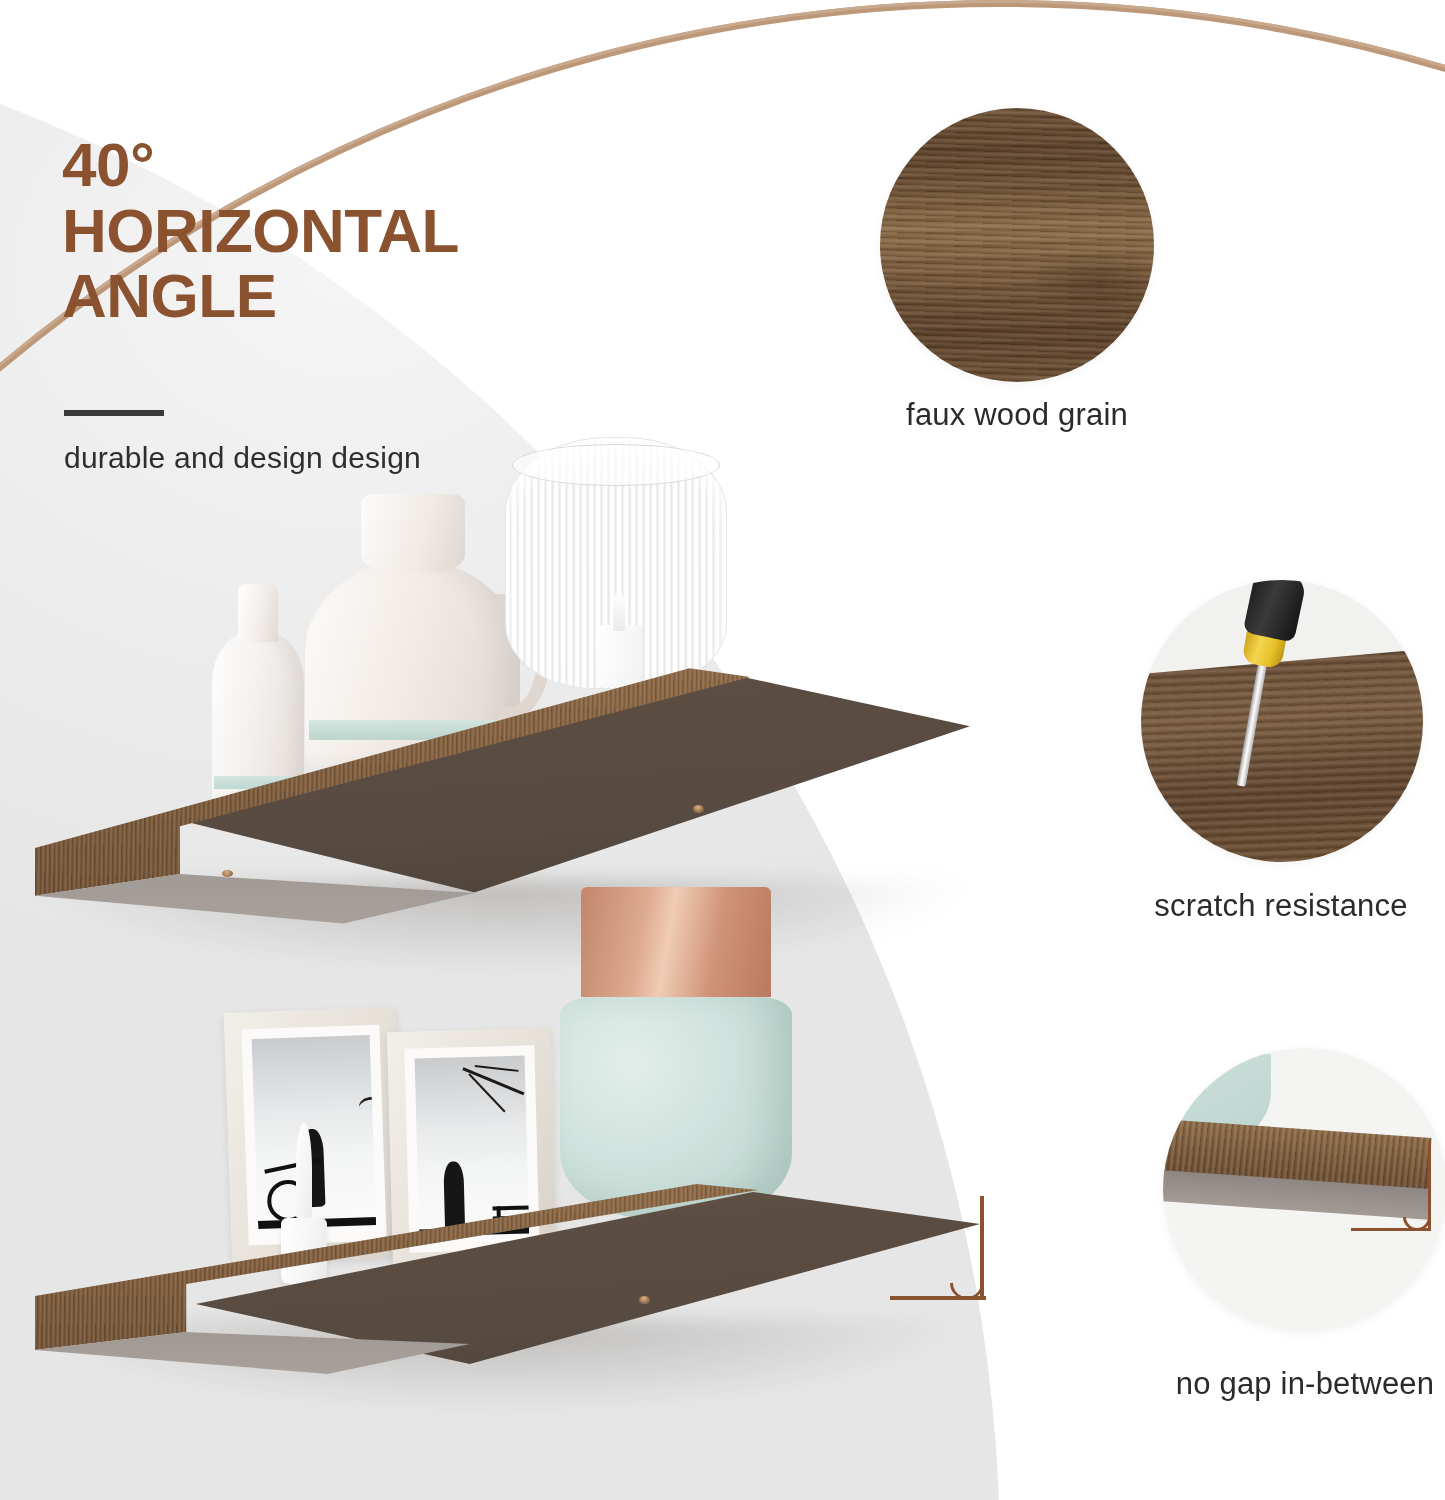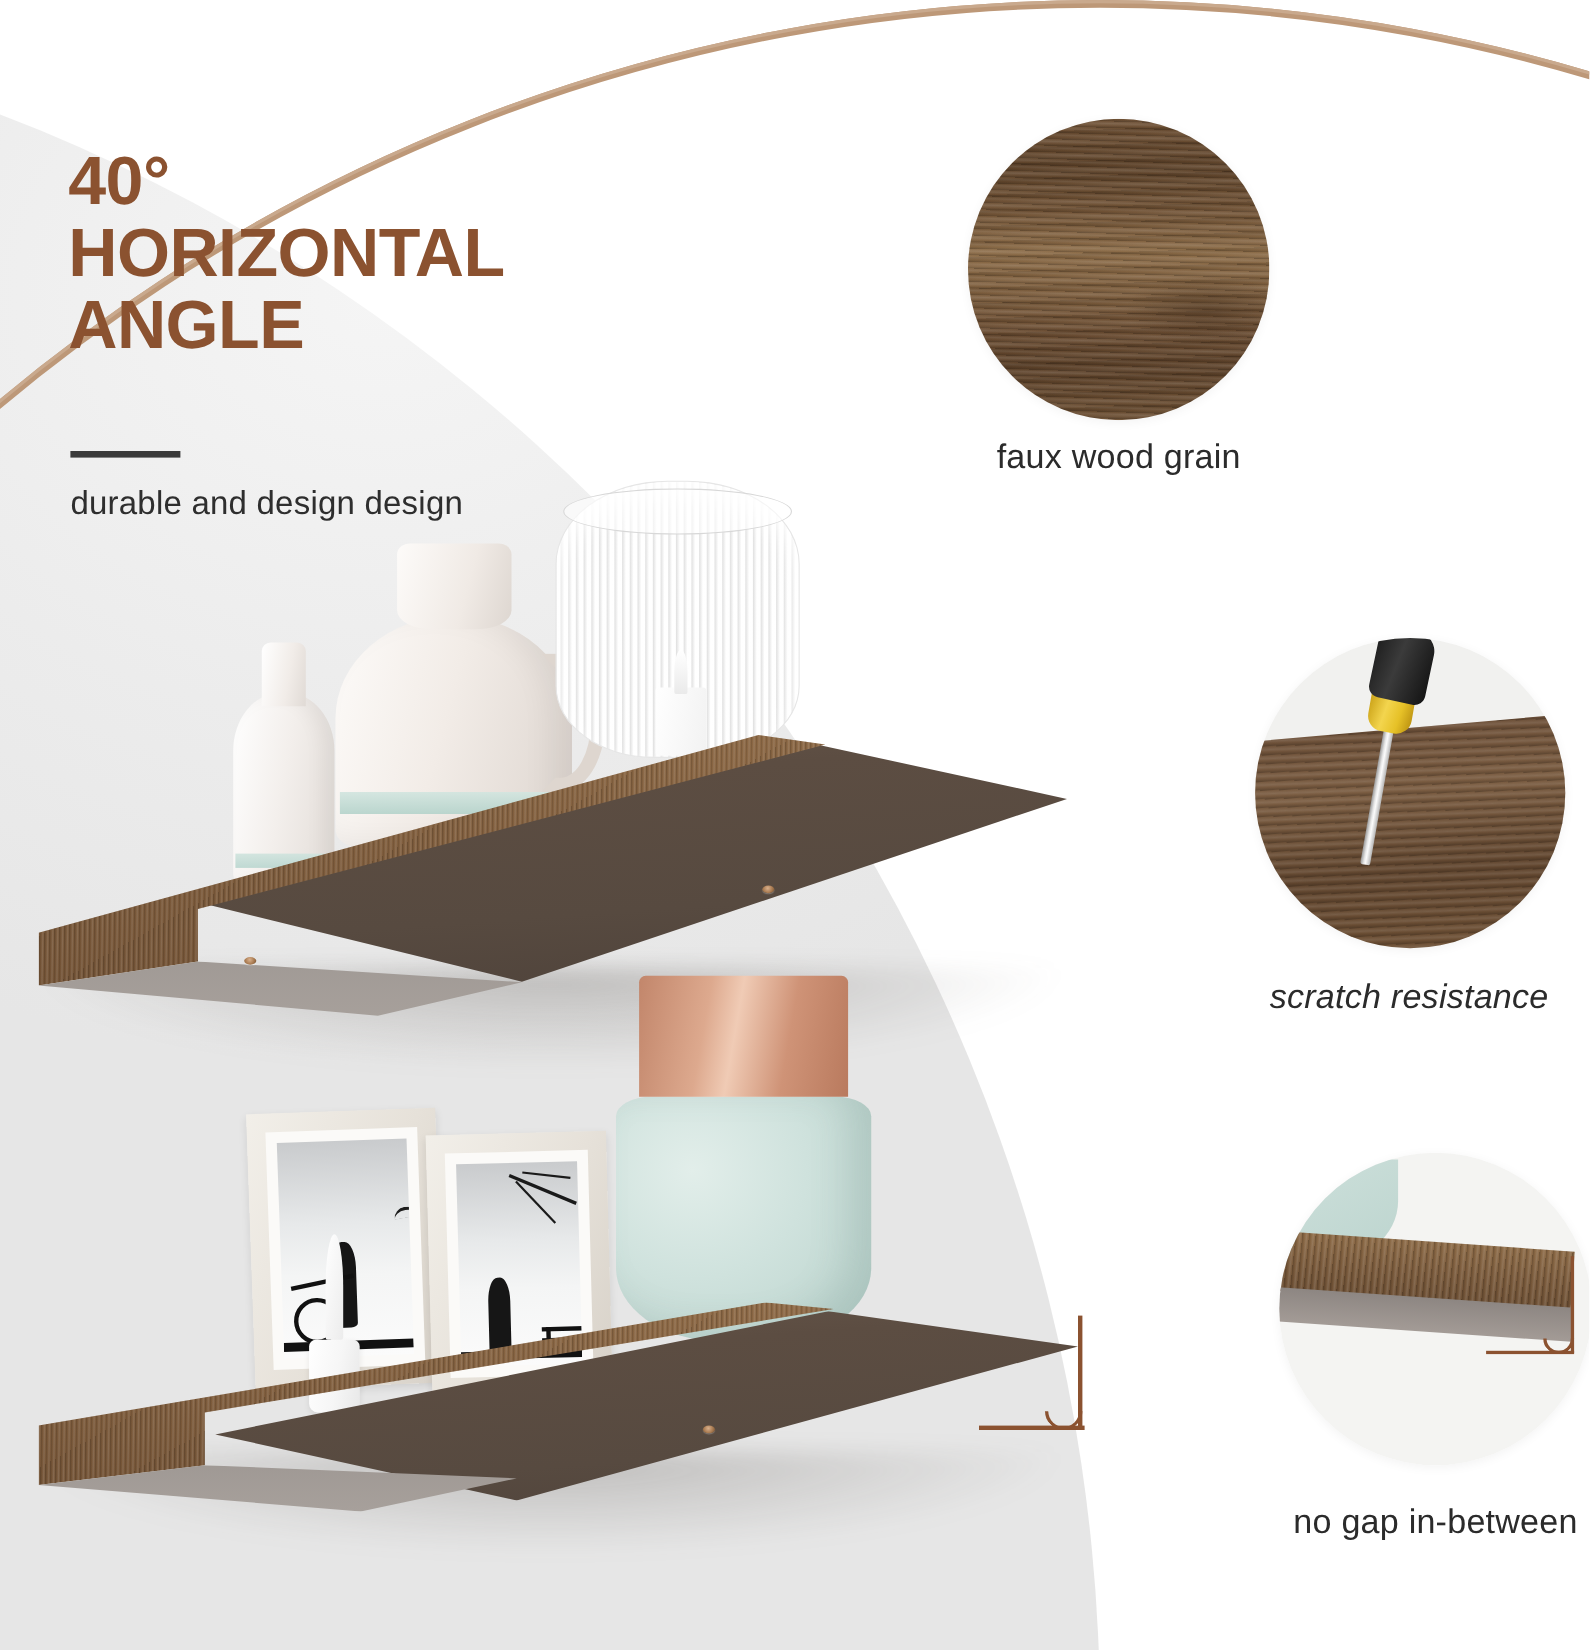--- a/index.html
+++ b/index.html
@@ -418,21 +418,21 @@
 
   <div class="feature" style="left:872px; top:108px; width:290px; height:350px;">
     <div class="circle" style="left:8px; top:0; width:274px; height:274px;">
       <div class="wood-swatch">
         <div class="knot"></div>
       </div>
     </div>
     <div class="caption" style="top:289px;">faux wood grain</div>
   </div>
 
-  <div class="feature panel2" style="left:1131px; top:580px; width:300px; height:350px;font-style:italic;">
+  <div class="feature panel2" style="left:1131px; top:580px; width:300px; height:350px;">
     <div class="circle" style="left:10px; top:0; width:282px; height:282px;">
       <div class="bg-white"></div>
       <div class="wood-lower"></div>
       <div class="screwdriver" style="left:0; top:0; width:282px; height:282px;">
         <div class="shaft" style="left:118px; top:78px; height:130px; transform: rotate(10deg); transform-origin: top center;"></div>
         <div class="ferrule" style="left:104px; top:42px; transform: rotate(10deg);"></div>
         <div class="handle" style="left:108px; top:-8px; transform: rotate(12deg);"></div>
       </div>
     </div>
     <div class="caption" style="top:308px;">scratch resistance</div>

